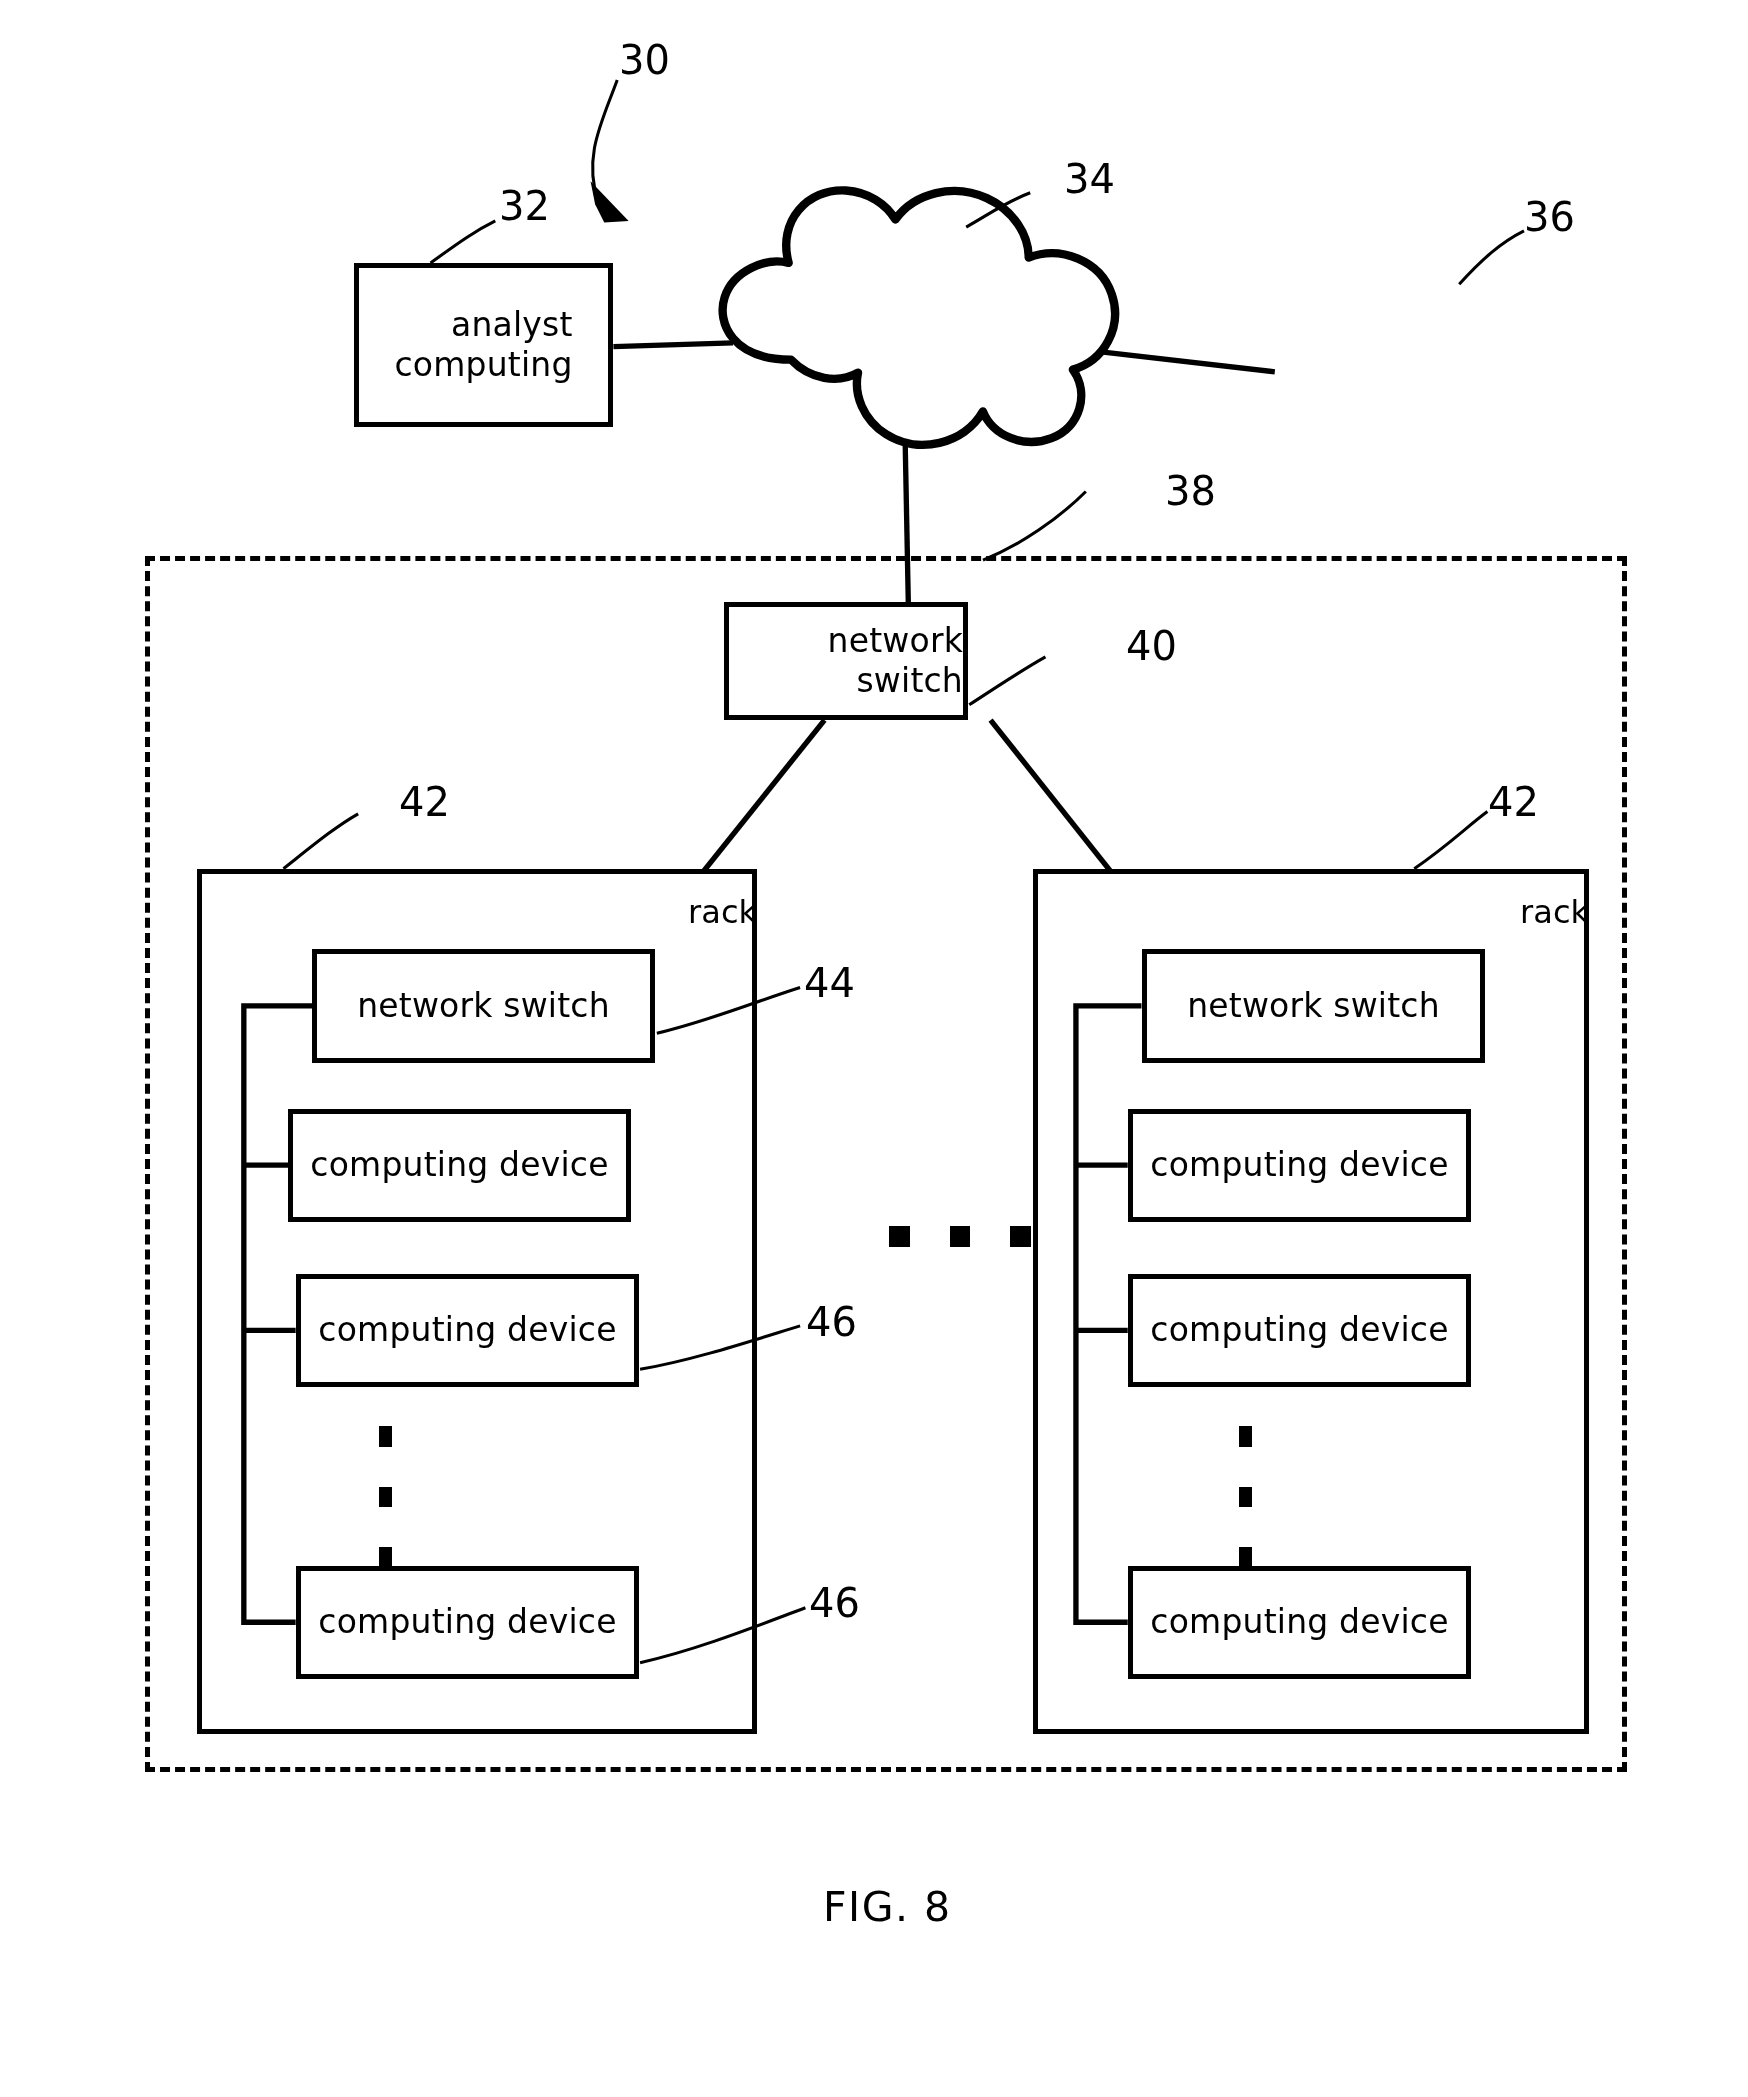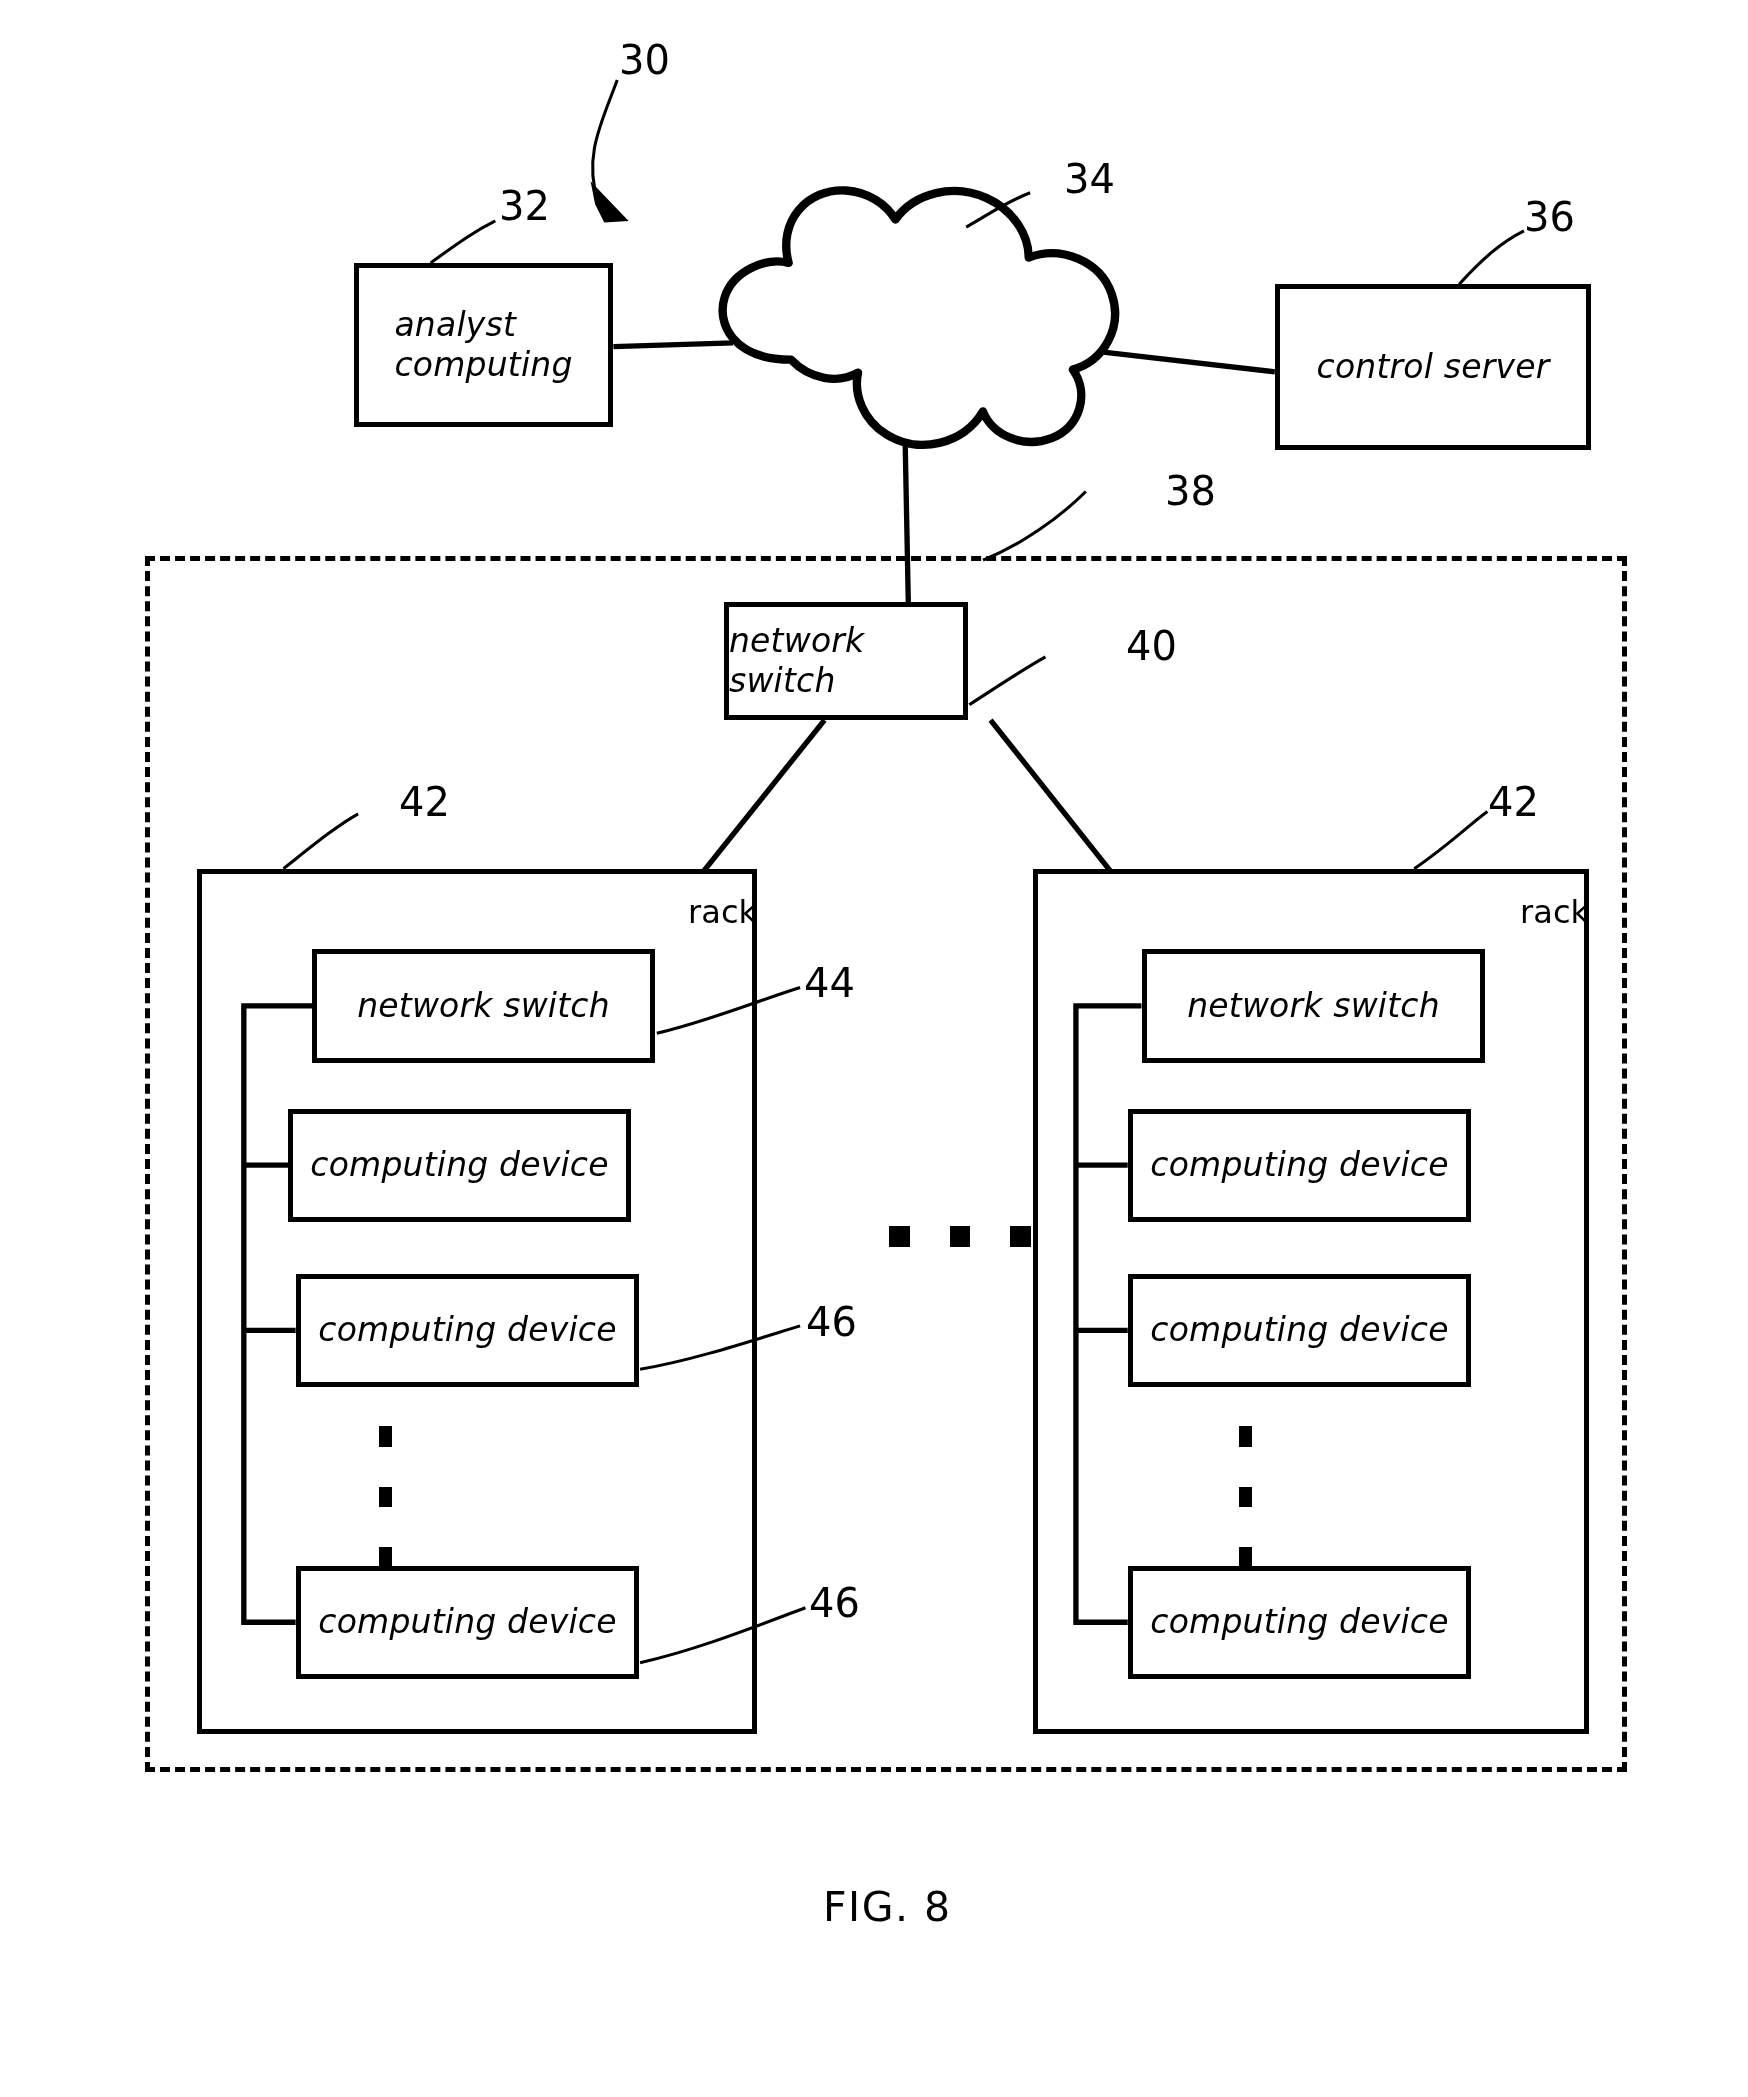--- a/index.html
+++ b/index.html
@@ -6,21 +6,21 @@
   body { width:1748px; height:2097px; position:relative; overflow:hidden;
          font-family:"DejaVu Sans", sans-serif; color:#000; }
 
   .fig { position:absolute; inset:0; }
 
   
   .node {
     position:absolute; box-sizing:border-box;
     border:5.3px solid #000; background:#fff;
     display:flex; align-items:center; justify-content:center;
-    text-align:left; line-height:1.22; z-index:6;font-style:italic;
+    text-align:right; line-height:1.22; z-index:6;
   }
   .node .lbl { font-size:33px; letter-spacing:0.2px; }
   .node.two-line .lbl { font-size:33px; }
 
   .rack-box {
     position:absolute; box-sizing:border-box;
     border:5.3px solid #000; background:#fff; z-index:3;
   }
   .rack-title {
     position:absolute; z-index:5; font-size:32px; text-align:right;
@@ -92,23 +92,20 @@
     <line class="wire" x1="1300" y1="945" x2="1562" y2="1275"></line>
   </svg>
 
   <div class="node two-line" style="left:354px; top:263px; width:259px; height:164px;">
     <span class="lbl">
       <span>analyst</span><br>
       <span>computing</span>
     </span>
   </div>
 
-  <div class="node" style="left:1275px; top:284px; width:316px; height:166px;">
-    <span class="lbl">control server</span>
-  </div>
 
   <div class="node" style="left:724px; top:602px; width:244px; height:118px;">
     <span class="lbl">network switch</span>
   </div>
 
   <div class="rack-box" style="left:197px; top:869px; width:560px; height:865px;"></div>
   <div class="rack-title" style="left:197px; top:893px; width:560px;">rack</div>
 
   <div class="node" style="left:312px; top:949px; width:343px; height:114px;">
     <span class="lbl">network switch</span>

